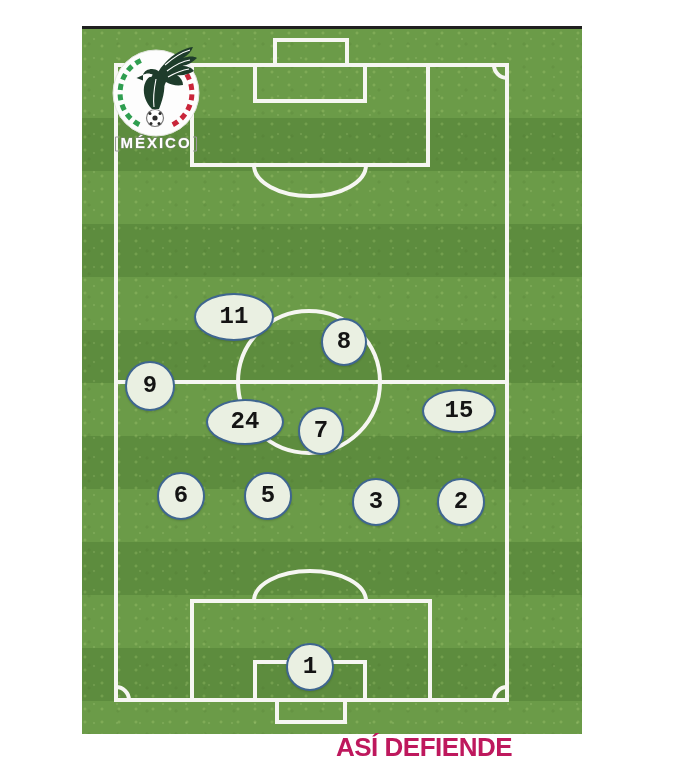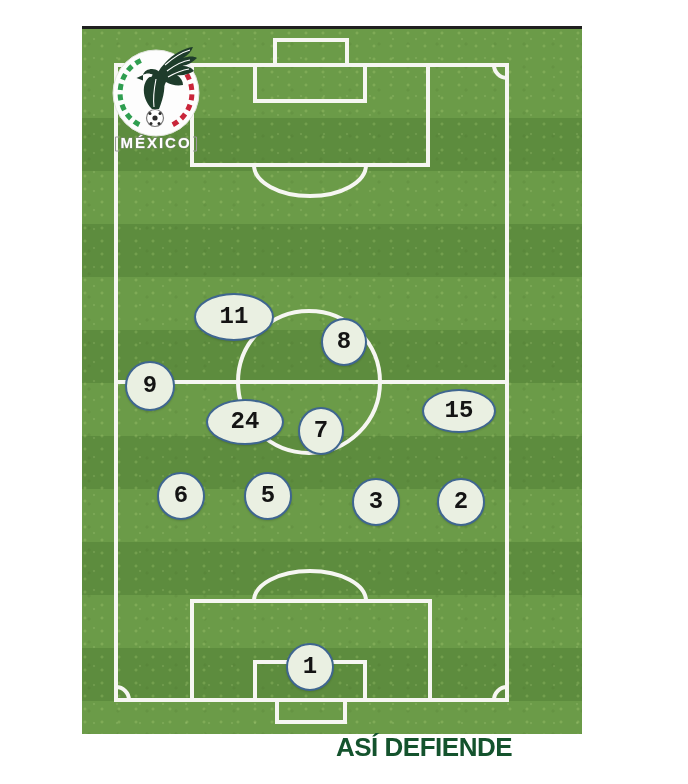--- a/index.html
+++ b/index.html
@@ -30,21 +30,21 @@
     background:var(--marker-fill,#eaf0e2);
     border:2px solid var(--marker-border,#3f6690);
     border-radius:50%;
     color:var(--marker-text,#141414);
     font-size:24px;font-weight:700;line-height:1;
     box-shadow:0 1px 2px rgba(0,0,0,.15);
     font-family:Liberation Mono, monospace;
   }
   .caption{
     position:absolute;left:336px;top:732px;
-    font-size:26px;font-weight:700;color:#14532d;letter-spacing:-.5px;
+    font-size:26px;font-weight:700;color:#be185d;letter-spacing:-.5px;
     white-space:nowrap;
   }
 </style>
 </head>
 <body>
 
 <div class="pitch">
   <div class="stripes" id="stripes" style="background: linear-gradient(rgb(107, 155, 72) 0px, rgb(107, 155, 72) 89px, rgb(93, 140, 62) 89px, rgb(93, 140, 62) 142px, rgb(107, 155, 72) 142px, rgb(107, 155, 72) 195px, rgb(93, 140, 62) 195px, rgb(93, 140, 62) 248px, rgb(107, 155, 72) 248px, rgb(107, 155, 72) 301px, rgb(93, 140, 62) 301px, rgb(93, 140, 62) 354px, rgb(107, 155, 72) 354px, rgb(107, 155, 72) 407px, rgb(93, 140, 62) 407px, rgb(93, 140, 62) 460px, rgb(107, 155, 72) 460px, rgb(107, 155, 72) 513px, rgb(93, 140, 62) 513px, rgb(93, 140, 62) 566px, rgb(107, 155, 72) 566px, rgb(107, 155, 72) 619px, rgb(93, 140, 62) 619px, rgb(93, 140, 62) 672px, rgb(107, 155, 72) 672px, rgb(107, 155, 72) 705px);"></div>
   <div class="texture"></div>
 

